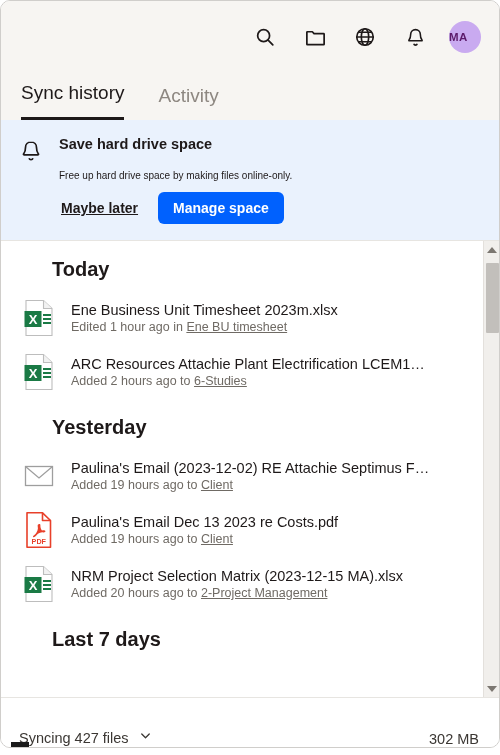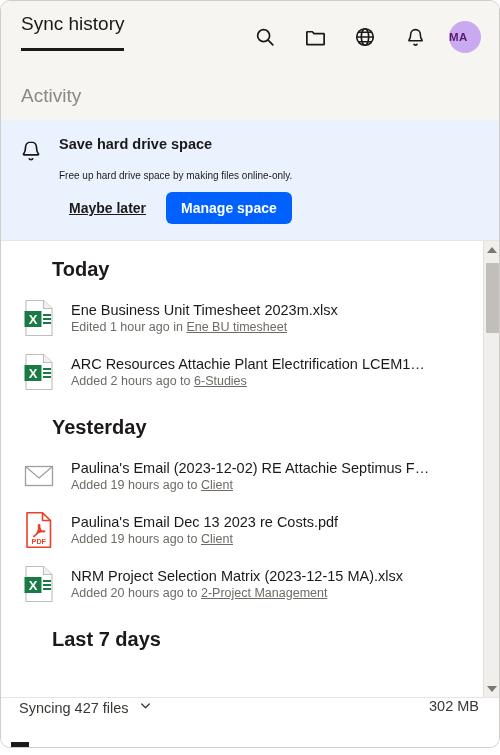--- a/index.html
+++ b/index.html
@@ -52,24 +52,23 @@
     display:flex; align-items:center; justify-content:flex-start;
     letter-spacing:.3px;
     cursor:pointer;
   }
 
   .tabs {
     position:absolute;
     left:0; bottom:0;
     width:100%;
     display:flex;
-    align-items:flex-start;
+    align-items:flex-end;
     padding-left:20px;
     gap:34px;
-    flex-direction:column;
   }
   .tab {
     font-size:19px;
     padding-bottom:12px;
     cursor:pointer;
     color:#8d8781;
     line-height:1.2;
   }
   .tab.active {
     color:#1e1919;
@@ -109,21 +108,20 @@
   }
   .link-btn {
     font-size:14px;
     font-weight:bold;
     color:#1e1919;
     text-decoration:underline;
     cursor:pointer;
     background:none; border:none;
     font-family:inherit;
     padding:0 2px;
-    margin-left:8px;
   }
   .primary-btn {
     background:#0061fe;
     color:#ffffff;
     border:none;
     border-radius:6px;
     font-size:14px;
     font-weight:bold;
     font-family:inherit;
     padding:8px 15px;
@@ -226,21 +224,21 @@
     border-radius:1px;
     cursor:pointer;
   }
 
   
   .statusbar {
     flex:0 0 50px;
     background:#ffffff;
     border-top:1px solid #e7e5e1;
     display:flex;
-    align-items:flex-start;
+    align-items:flex-end;
     justify-content:space-between;
     padding:0 20px 0 18px;
   }
   .status-left {
     display:flex;
     align-items:center;
     gap:9px;
     cursor:pointer;
   }
   .status-text {

